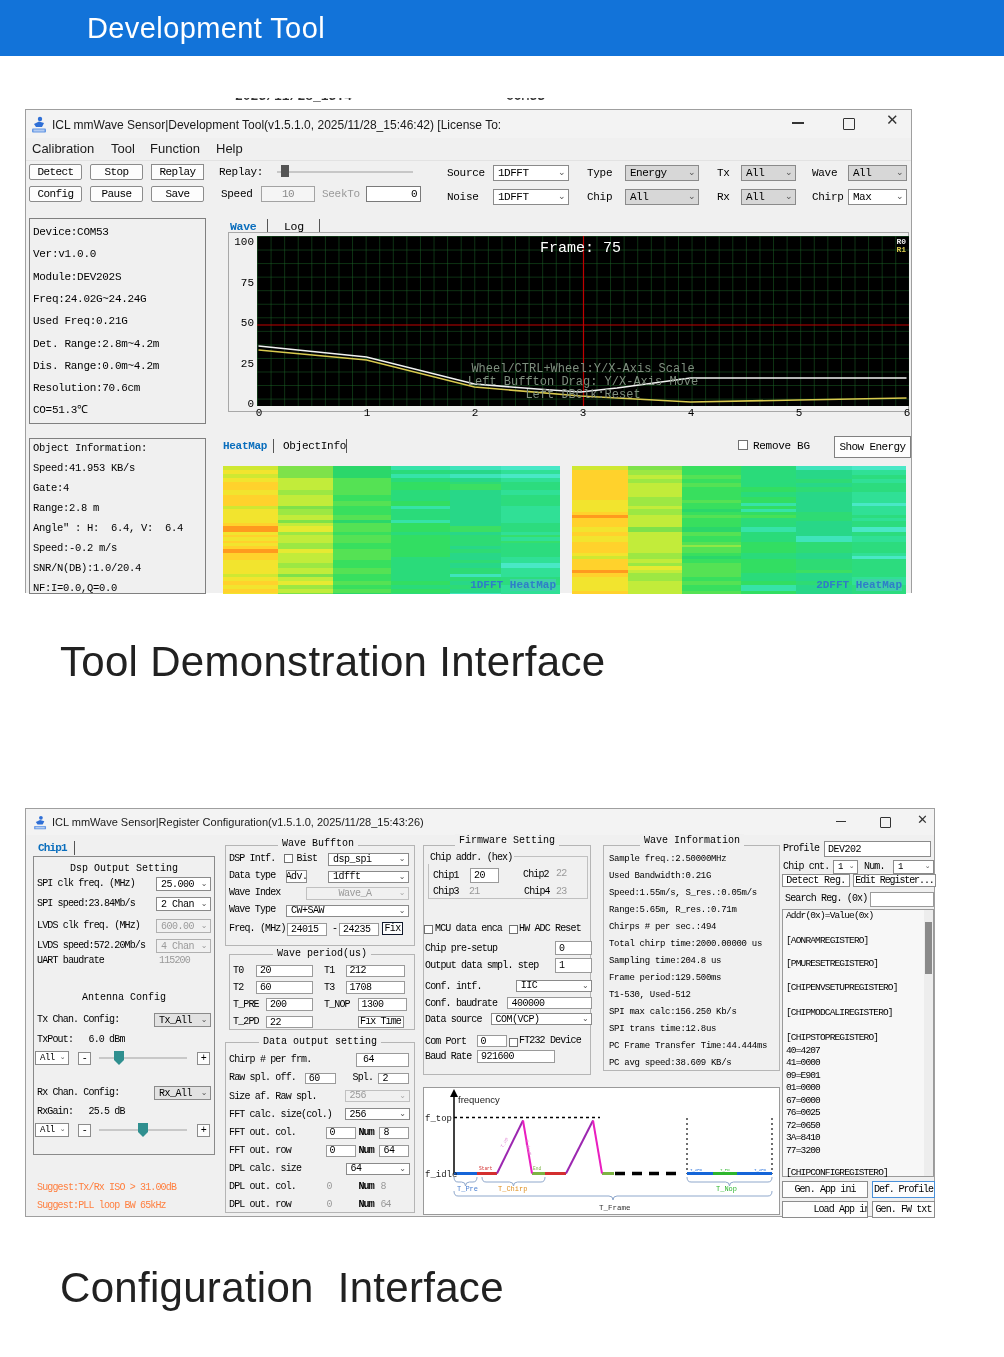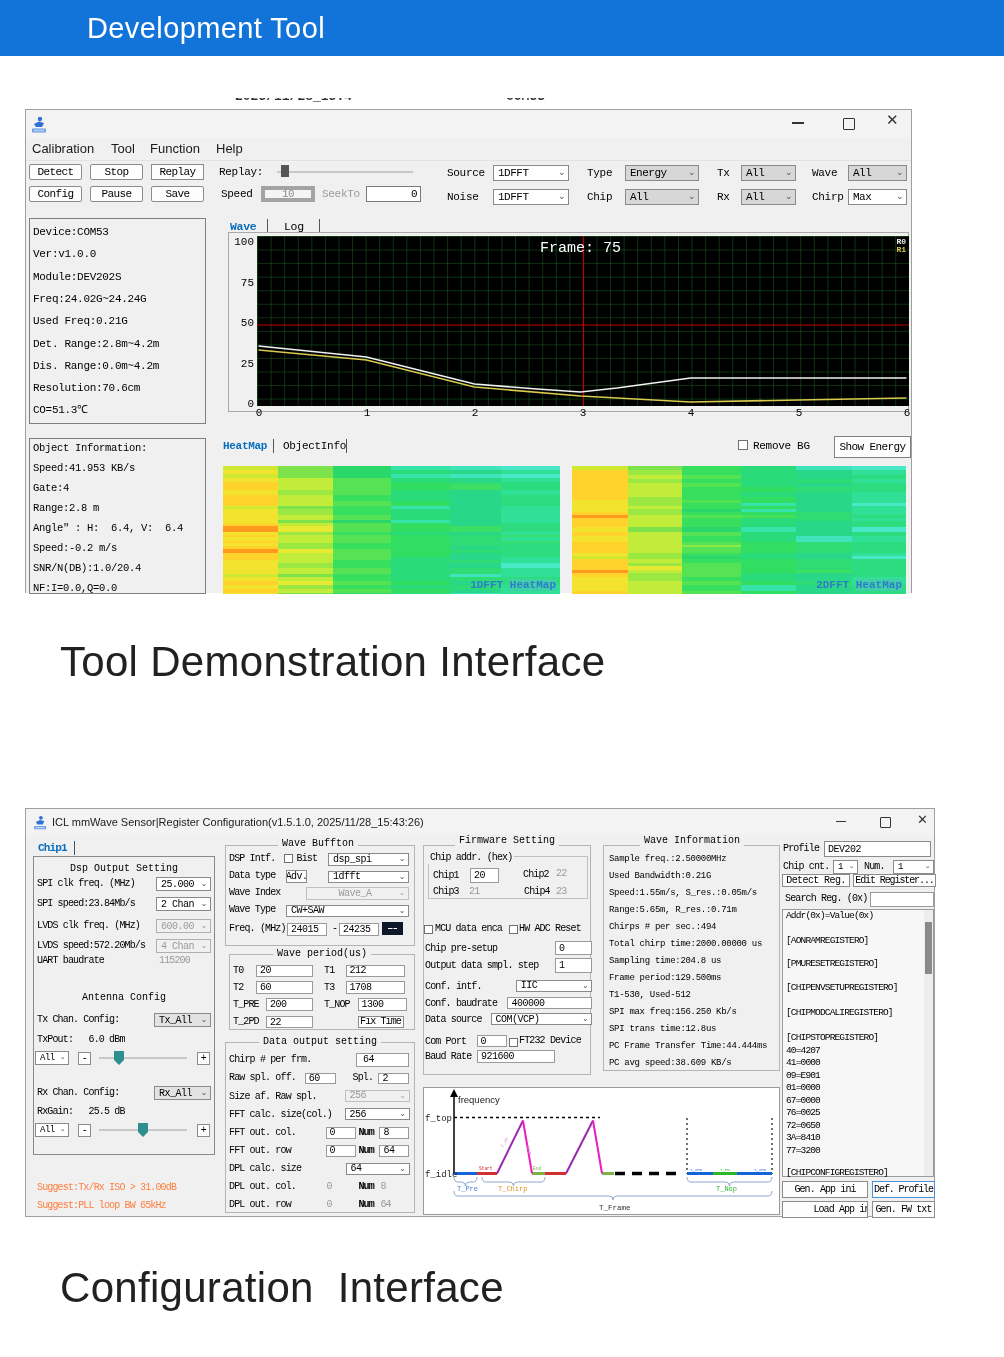--- a/index.html
+++ b/index.html
@@ -14,39 +14,40 @@
     <div style="position:absolute;left:0;top:-9px;font:bold 13px 'Liberation Mono', monospace;color:#333;white-space:pre;">COM53</div>
   </div>
 <div style="position:absolute;left:25px;top:109px;width:887px;height:484px;background:#f0f0f0;border:1px solid #9f9f9f;border-bottom:none;box-sizing:border-box;">
     <div style="position:absolute;left:0;top:0;width:885px;height:28px;background:#f3f3f3;"></div>
     <div style="position:absolute;left:5px;top:5px;width:17px;height:19px;"><svg width="17" height="19" viewBox="0 0 17 19">
         <circle cx="9" cy="4" r="2.2" fill="#2f6fd6"></circle>
         <path d="M3 9 L8 6.5 L13 8 L11 12 L5 12 Z" fill="#2f6fd6"></path>
         <rect x="1" y="13.5" width="14" height="4" rx="1" fill="#4a86e0" opacity="0.85"></rect>
         <rect x="2.5" y="14.5" width="11" height="2" fill="#fff" opacity="0.5"></rect>
       </svg></div>
+    <div style="position:absolute;left:26px;top:8px;font:12px 'Liberation Sans', sans-serif;color:#1a1a1a;white-space:pre;">ICL mmWave Sensor|Development Tool(v1.5.1.0, 2025/11/28_15:46:42) [License To:</div>
     <div style="position:absolute;left:766px;top:12px;width:12px;height:1.5px;background:#333;"></div>
     <div style="position:absolute;left:817px;top:8px;width:10px;height:10px;border:1.4px solid #333;border-radius:1px;"></div>
     <div style="position:absolute;left:860px;top:1px;font:15px 'Liberation Sans', sans-serif;color:#333;">✕</div>
     <div style="position:absolute;left:6px;top:31px;font:13px 'Liberation Sans', sans-serif;color:#1a1a1a;">Calibration</div>
     <div style="position:absolute;left:85px;top:31px;font:13px 'Liberation Sans', sans-serif;color:#1a1a1a;">Tool</div>
     <div style="position:absolute;left:124px;top:31px;font:13px 'Liberation Sans', sans-serif;color:#1a1a1a;">Function</div>
     <div style="position:absolute;left:190px;top:31px;font:13px 'Liberation Sans', sans-serif;color:#1a1a1a;">Help</div>
     <div style="position:absolute;left:0;top:50px;width:885px;height:1px;background:#e2e2e2;"></div>
     <div style="position:absolute;left:3px;top:54px;width:53px;height:16px;border:1px solid #8c8c8c;background:#fdfdfd;border-radius:2px;box-sizing:border-box;color:#000;font:11px 'Liberation Mono', monospace;letter-spacing:-0.6px;display:flex;align-items:center;justify-content:center;white-space:pre;overflow:hidden;">Detect</div>
     <div style="position:absolute;left:3px;top:76px;width:53px;height:16px;border:1px solid #8c8c8c;background:#fdfdfd;border-radius:2px;box-sizing:border-box;color:#000;font:11px 'Liberation Mono', monospace;letter-spacing:-0.6px;display:flex;align-items:center;justify-content:center;white-space:pre;overflow:hidden;">Config</div>
     <div style="position:absolute;left:64px;top:54px;width:53px;height:16px;border:1px solid #8c8c8c;background:#fdfdfd;border-radius:2px;box-sizing:border-box;color:#000;font:11px 'Liberation Mono', monospace;letter-spacing:-0.6px;display:flex;align-items:center;justify-content:center;white-space:pre;overflow:hidden;">Stop</div>
     <div style="position:absolute;left:64px;top:76px;width:53px;height:16px;border:1px solid #8c8c8c;background:#fdfdfd;border-radius:2px;box-sizing:border-box;color:#000;font:11px 'Liberation Mono', monospace;letter-spacing:-0.6px;display:flex;align-items:center;justify-content:center;white-space:pre;overflow:hidden;">Pause</div>
     <div style="position:absolute;left:125px;top:54px;width:53px;height:16px;border:1px solid #8c8c8c;background:#fdfdfd;border-radius:0;box-sizing:border-box;color:#000;font:11px 'Liberation Mono', monospace;letter-spacing:-0.6px;display:flex;align-items:center;justify-content:center;white-space:pre;overflow:hidden;">Replay</div>
     <div style="position:absolute;left:125px;top:76px;width:53px;height:16px;border:1px solid #8c8c8c;background:#fdfdfd;border-radius:2px;box-sizing:border-box;color:#000;font:11px 'Liberation Mono', monospace;letter-spacing:-0.6px;display:flex;align-items:center;justify-content:center;white-space:pre;overflow:hidden;">Save</div>
     <div style="position:absolute;left:193px;top:54px;font:normal 11px 'Liberation Mono', monospace;color:#000;white-space:pre;line-height:16px;letter-spacing:-0.3px;">Replay:</div>
     <div style="position:absolute;left:251px;top:61px;width:136px;height:2px;background:#c7c7c7;"></div>
     <div style="position:absolute;left:255px;top:55px;width:8px;height:12px;background:#555;"></div>
     <div style="position:absolute;left:195px;top:76px;font:normal 11px 'Liberation Mono', monospace;color:#000;white-space:pre;line-height:16px;letter-spacing:-0.3px;">Speed</div>
-    <div style="position:absolute;left:235px;top:76px;width:54px;height:16px;border:4px solid #a3a3a3;background:#f5f5f5;box-sizing:border-box;color:#8a8a8a;font:11px 'Liberation Mono', monospace;letter-spacing:-0.5px;display:flex;align-items:center;justify-content:center;padding:0 3px;white-space:pre;">10</div>
+    <div style="position:absolute;left:235px;top:76px;width:54px;height:16px;border:1px solid #a3a3a3;background:#f5f5f5;box-sizing:border-box;color:#8a8a8a;font:11px 'Liberation Mono', monospace;letter-spacing:-0.5px;display:flex;align-items:center;justify-content:center;padding:0 3px;white-space:pre;">10</div>
     <div style="position:absolute;left:296px;top:76px;font:normal 11px 'Liberation Mono', monospace;color:#9a9a9a;white-space:pre;line-height:16px;letter-spacing:-0.3px;">SeekTo</div>
     <div style="position:absolute;left:340px;top:76px;width:55px;height:16px;border:1px solid #7a7a7a;background:#fff;box-sizing:border-box;color:#000;font:11px 'Liberation Mono', monospace;letter-spacing:-0.5px;display:flex;align-items:center;justify-content:flex-end;padding:0 3px;white-space:pre;">0</div>
     <div style="position:absolute;left:421px;top:55px;font:normal 11px 'Liberation Mono', monospace;color:#000;white-space:pre;line-height:16px;letter-spacing:-0.3px;">Source</div>
     <div style="position:absolute;left:467px;top:55px;width:76px;height:16px;border:1px solid #8a8a8a;background:#fff;box-sizing:border-box;color:#000;font:11px 'Liberation Mono', monospace;letter-spacing:-0.5px;display:flex;align-items:center;padding-left:4px;white-space:pre;">1DFFT<span style="position:absolute;right:3px;top:50%;transform:translateY(-58%);font:9px 'Liberation Sans', sans-serif;color:#555;">⌄</span></div>
     <div style="position:absolute;left:561px;top:55px;font:normal 11px 'Liberation Mono', monospace;color:#000;white-space:pre;line-height:16px;letter-spacing:-0.3px;text-align:right;">Type</div>
     <div style="position:absolute;left:599px;top:55px;width:74px;height:16px;border:1px solid #8a8a8a;background:#d7d7d7;box-sizing:border-box;color:#000;font:11px 'Liberation Mono', monospace;letter-spacing:-0.5px;display:flex;align-items:center;padding-left:4px;white-space:pre;">Energy<span style="position:absolute;right:3px;top:50%;transform:translateY(-58%);font:9px 'Liberation Sans', sans-serif;color:#555;">⌄</span></div>
     <div style="position:absolute;left:691px;top:55px;font:normal 11px 'Liberation Mono', monospace;color:#000;white-space:pre;line-height:16px;letter-spacing:-0.3px;">Tx</div>
     <div style="position:absolute;left:715px;top:55px;width:55px;height:16px;border:1px solid #8a8a8a;background:#d7d7d7;box-sizing:border-box;color:#000;font:11px 'Liberation Mono', monospace;letter-spacing:-0.5px;display:flex;align-items:center;padding-left:4px;white-space:pre;">All<span style="position:absolute;right:3px;top:50%;transform:translateY(-58%);font:9px 'Liberation Sans', sans-serif;color:#555;">⌄</span></div>
     <div style="position:absolute;left:786px;top:55px;font:normal 11px 'Liberation Mono', monospace;color:#000;white-space:pre;line-height:16px;letter-spacing:-0.3px;">Wave</div>
     <div style="position:absolute;left:822px;top:55px;width:59px;height:16px;border:1px solid #8a8a8a;background:#d7d7d7;box-sizing:border-box;color:#000;font:11px 'Liberation Mono', monospace;letter-spacing:-0.5px;display:flex;align-items:center;padding-left:4px;white-space:pre;">All<span style="position:absolute;right:3px;top:50%;transform:translateY(-58%);font:9px 'Liberation Sans', sans-serif;color:#555;">⌄</span></div>
@@ -92,20 +93,23 @@
           <pattern id="gp" width="13.58" height="13.55" patternUnits="userSpaceOnUse">
             <path d="M13.58 0H0V13.55" fill="none" stroke="#1a6326" stroke-width="1"></path>
           </pattern>
         </defs>
         <rect width="652" height="170" fill="url(#gp)"></rect>
         <line x1="0" y1="89" x2="652" y2="89" stroke="#c00000" stroke-width="1.2"></line>
         <line x1="326.5" y1="0" x2="326.5" y2="170" stroke="#c00000" stroke-width="1.2"></line>
         <polyline points="1.5,110 109.5,121 217.5,148 280,153 323.5,156 360,152 433.5,142 649.5,142" fill="none" stroke="#f2f2f2" stroke-width="1.6"></polyline>
         <polyline points="1.5,114 109.5,124 217.5,151 323.5,160 433.5,166 541.5,164 649.5,162" fill="none" stroke="#d9c94e" stroke-width="1.6"></polyline>
       </svg>
+      <div style="position:absolute;left:0;top:127px;width:652px;text-align:center;font:12px 'Liberation Mono', monospace;color:#7e8e7e;line-height:13px;white-space:pre;">Wheel/CTRL+Wheel:Y/X-Axis Scale
+Left Buffton Drag: Y/X-Axis Move
+Left DBClk:Reset</div>
       <div style="position:absolute;left:283px;top:4px;font:15px 'Liberation Mono', monospace;color:#fff;white-space:pre;">Frame: 75</div>
       <div style="position:absolute;right:3px;top:2px;font:bold 8px 'Liberation Mono', monospace;color:#eee;line-height:8px;">R0<br><span style="color:#d9c94e">R1</span></div>
     </div>
     <div style="position:absolute;left:3px;top:328px;width:177px;height:156px;border:1px solid #808080;box-sizing:border-box;"></div>
     <div style="position:absolute;left:7px;top:331px;font:normal 10.5px 'Liberation Mono', monospace;color:#000;white-space:pre;line-height:15px;letter-spacing:-0.3px;">Object Information:</div>
     <div style="position:absolute;left:7px;top:351px;font:normal 10.5px 'Liberation Mono', monospace;color:#000;white-space:pre;line-height:15px;letter-spacing:-0.3px;">Speed:41.953 KB/s</div>
     <div style="position:absolute;left:7px;top:371px;font:normal 10.5px 'Liberation Mono', monospace;color:#000;white-space:pre;line-height:15px;letter-spacing:-0.3px;">Gate:4</div>
     <div style="position:absolute;left:7px;top:391px;font:normal 10.5px 'Liberation Mono', monospace;color:#000;white-space:pre;line-height:15px;letter-spacing:-0.3px;">Range:2.8 m</div>
     <div style="position:absolute;left:7px;top:411px;font:normal 10.5px 'Liberation Mono', monospace;color:#000;white-space:pre;line-height:15px;letter-spacing:-0.3px;">Angle" : H:  6.4, V:  6.4</div>
     <div style="position:absolute;left:7px;top:431px;font:normal 10.5px 'Liberation Mono', monospace;color:#000;white-space:pre;line-height:15px;letter-spacing:-0.3px;">Speed:-0.2 m/s</div>
@@ -593,21 +597,21 @@
     <div style="position:absolute;left:260px;top:61px;width:21px;height:13px;border:1px solid #8c8c8c;background:#fdfdfd;border-radius:0px;box-sizing:border-box;color:#000;font:10px 'Liberation Mono', monospace;letter-spacing:-0.6px;display:flex;align-items:center;justify-content:center;white-space:pre;overflow:hidden;">Adv.</div>
     <div style="position:absolute;left:302px;top:61.5px;width:81px;height:12.5px;border:1px solid #8a8a8a;background:#fff;box-sizing:border-box;color:#000;font:10px 'Liberation Mono', monospace;letter-spacing:-0.5px;display:flex;align-items:center;padding-left:4px;white-space:pre;">1dfft<span style="position:absolute;right:3px;top:50%;transform:translateY(-58%);font:8px 'Liberation Sans', sans-serif;color:#555;">⌄</span></div>
     <div style="position:absolute;left:203px;top:77px;font:normal 10px 'Liberation Mono', monospace;color:#000;white-space:pre;line-height:14px;letter-spacing:-0.85px;">Wave Index</div>
     <div style="position:absolute;left:280px;top:78px;width:103px;height:12.5px;border:1px solid #c0c0c0;background:#f0f0f0;box-sizing:border-box;color:#9a9a9a;font:10px 'Liberation Mono', monospace;letter-spacing:-0.5px;display:flex;align-items:center;padding-left:4px;white-space:pre;">     Wave_A<span style="position:absolute;right:3px;top:50%;transform:translateY(-58%);font:8px 'Liberation Sans', sans-serif;color:#aaa;">⌄</span></div>
     <div style="position:absolute;left:203px;top:94px;font:normal 10px 'Liberation Mono', monospace;color:#000;white-space:pre;line-height:14px;letter-spacing:-0.85px;">Wave Type</div>
     <div style="position:absolute;left:260px;top:95.5px;width:123px;height:12.5px;border:1px solid #8a8a8a;background:#fff;box-sizing:border-box;color:#000;font:10px 'Liberation Mono', monospace;letter-spacing:-0.5px;display:flex;align-items:center;padding-left:4px;white-space:pre;">CW+SAW<span style="position:absolute;right:3px;top:50%;transform:translateY(-58%);font:8px 'Liberation Sans', sans-serif;color:#555;">⌄</span></div>
     <div style="position:absolute;left:203px;top:113px;font:normal 10px 'Liberation Mono', monospace;color:#000;white-space:pre;line-height:14px;letter-spacing:-0.85px;">Freq. (MHz)</div>
     <div style="position:absolute;left:261px;top:114px;width:40px;height:12.5px;border:1px solid #9a9a9a;background:#fff;box-sizing:border-box;color:#000;font:10px 'Liberation Mono', monospace;letter-spacing:-0.5px;display:flex;align-items:center;justify-content:flex-start;padding:0 3px;white-space:pre;">24015</div>
     <div style="position:absolute;left:306px;top:113px;font:normal 10px 'Liberation Mono', monospace;color:#000;white-space:pre;line-height:14px;letter-spacing:-0.85px;">-</div>
     <div style="position:absolute;left:313px;top:114px;width:40px;height:12.5px;border:1px solid #9a9a9a;background:#fff;box-sizing:border-box;color:#000;font:10px 'Liberation Mono', monospace;letter-spacing:-0.5px;display:flex;align-items:center;justify-content:flex-start;padding:0 3px;white-space:pre;">24235</div>
-    <div style="position:absolute;left:356px;top:112.5px;width:21px;height:13.5px;border:6px solid #0f172a;background:#fdfdfd;border-radius:0px;box-sizing:border-box;color:#000;font:10px 'Liberation Mono', monospace;letter-spacing:-0.6px;display:flex;align-items:center;justify-content:center;white-space:pre;overflow:hidden;">Fix</div>
+    <div style="position:absolute;left:356px;top:112.5px;width:21px;height:13.5px;border:1px solid #0f172a;background:#fdfdfd;border-radius:0px;box-sizing:border-box;color:#000;font:10px 'Liberation Mono', monospace;letter-spacing:-0.6px;display:flex;align-items:center;justify-content:center;white-space:pre;overflow:hidden;">Fix</div>
     <div style="position:absolute;left:203px;top:145px;width:186px;height:76px;border:1px solid #b5b5b5;box-sizing:border-box;"></div>
     <div style="position:absolute;left:296px;top:138px;transform:translateX(-50%);font:10px 'Liberation Mono', monospace;color:#000;background:#f0f0f0;padding:0 4px;white-space:pre;line-height:14px;">Wave period(us)</div>
     <div style="position:absolute;left:207px;top:155px;font:normal 10px 'Liberation Mono', monospace;color:#000;white-space:pre;line-height:14px;letter-spacing:-0.85px;">T0</div>
     <div style="position:absolute;left:230px;top:155.5px;width:57px;height:12.5px;border:1px solid #9a9a9a;background:#fff;box-sizing:border-box;color:#000;font:10px 'Liberation Mono', monospace;letter-spacing:-0.5px;display:flex;align-items:center;justify-content:flex-start;padding:0 3px;white-space:pre;">20</div>
     <div style="position:absolute;left:298px;top:155px;font:normal 10px 'Liberation Mono', monospace;color:#000;white-space:pre;line-height:14px;letter-spacing:-0.85px;">T1</div>
     <div style="position:absolute;left:319.5px;top:155.5px;width:59px;height:12.5px;border:1px solid #9a9a9a;background:#fff;box-sizing:border-box;color:#000;font:10px 'Liberation Mono', monospace;letter-spacing:-0.5px;display:flex;align-items:center;justify-content:flex-start;padding:0 3px;white-space:pre;">212</div>
     <div style="position:absolute;left:207px;top:172px;font:normal 10px 'Liberation Mono', monospace;color:#000;white-space:pre;line-height:14px;letter-spacing:-0.85px;">T2</div>
     <div style="position:absolute;left:230px;top:172.3px;width:57px;height:13px;border:1px solid #9a9a9a;background:#fff;box-sizing:border-box;color:#000;font:10px 'Liberation Mono', monospace;letter-spacing:-0.5px;display:flex;align-items:center;justify-content:flex-start;padding:0 3px;white-space:pre;">60</div>
     <div style="position:absolute;left:298px;top:172px;font:normal 10px 'Liberation Mono', monospace;color:#000;white-space:pre;line-height:14px;letter-spacing:-0.85px;">T3</div>
     <div style="position:absolute;left:319.5px;top:172.3px;width:59px;height:13px;border:1px solid #9a9a9a;background:#fff;box-sizing:border-box;color:#000;font:10px 'Liberation Mono', monospace;letter-spacing:-0.5px;display:flex;align-items:center;justify-content:flex-start;padding:0 3px;white-space:pre;">1708</div>
@@ -684,21 +688,21 @@
     <div style="position:absolute;left:666px;top:25px;transform:translateX(-50%);font:10px 'Liberation Mono', monospace;color:#000;background:#f0f0f0;padding:0 4px;white-space:pre;line-height:14px;">Wave Information</div>
     <div style="position:absolute;left:583px;top:44px;font:normal 9px 'Liberation Mono', monospace;color:#000;white-space:pre;line-height:13px;letter-spacing:-0.3px;">Sample freq.:2.50000MHz</div>
     <div style="position:absolute;left:583px;top:61px;font:normal 9px 'Liberation Mono', monospace;color:#000;white-space:pre;line-height:13px;letter-spacing:-0.3px;">Used Bandwidth:0.21G</div>
     <div style="position:absolute;left:583px;top:78px;font:normal 9px 'Liberation Mono', monospace;color:#000;white-space:pre;line-height:13px;letter-spacing:-0.3px;">Speed:1.55m/s, S_res.:0.05m/s</div>
     <div style="position:absolute;left:583px;top:95px;font:normal 9px 'Liberation Mono', monospace;color:#000;white-space:pre;line-height:13px;letter-spacing:-0.3px;">Range:5.65m, R_res.:0.71m</div>
     <div style="position:absolute;left:583px;top:112px;font:normal 9px 'Liberation Mono', monospace;color:#000;white-space:pre;line-height:13px;letter-spacing:-0.3px;">Chirps # per sec.:494</div>
     <div style="position:absolute;left:583px;top:129px;font:normal 9px 'Liberation Mono', monospace;color:#000;white-space:pre;line-height:13px;letter-spacing:-0.3px;">Total chirp time:2000.00000 us</div>
     <div style="position:absolute;left:583px;top:146px;font:normal 9px 'Liberation Mono', monospace;color:#000;white-space:pre;line-height:13px;letter-spacing:-0.3px;">Sampling time:204.8 us</div>
     <div style="position:absolute;left:583px;top:163px;font:normal 9px 'Liberation Mono', monospace;color:#000;white-space:pre;line-height:13px;letter-spacing:-0.3px;">Frame period:129.500ms</div>
     <div style="position:absolute;left:583px;top:180px;font:normal 9px 'Liberation Mono', monospace;color:#000;white-space:pre;line-height:13px;letter-spacing:-0.3px;">T1-530, Used-512</div>
-    <div style="position:absolute;left:583px;top:197px;font:normal 9px 'Liberation Mono', monospace;color:#000;white-space:pre;line-height:13px;letter-spacing:-0.3px;">SPI max freq:156.250 Kb/s</div>
+    <div style="position:absolute;left:583px;top:197px;font:normal 9px 'Liberation Mono', monospace;color:#000;white-space:pre;line-height:13px;letter-spacing:-0.3px;">SPI max calc:156.250 Kb/s</div>
     <div style="position:absolute;left:583px;top:214px;font:normal 9px 'Liberation Mono', monospace;color:#000;white-space:pre;line-height:13px;letter-spacing:-0.3px;">SPI trans time:12.8us</div>
     <div style="position:absolute;left:583px;top:231px;font:normal 9px 'Liberation Mono', monospace;color:#000;white-space:pre;line-height:13px;letter-spacing:-0.3px;">PC Frame Transfer Time:44.444ms</div>
     <div style="position:absolute;left:583px;top:248px;font:normal 9px 'Liberation Mono', monospace;color:#000;white-space:pre;line-height:13px;letter-spacing:-0.3px;">PC avg speed:38.609 KB/s</div>
     <div style="position:absolute;left:397px;top:278px;width:357px;height:128px;background:#fff;border:1px solid #9a9a9a;box-sizing:border-box;">
       <svg width="355" height="126" viewBox="0 0 355 126" style="position:absolute;left:0;top:0">
         <line x1="30" y1="4" x2="30" y2="86" stroke="#000" stroke-width="1.5"></line>
         <path d="M30 1 L26 9 L34 9 Z" fill="#000"></path>
         <line x1="30" y1="29.5" x2="176" y2="29.5" stroke="#000" stroke-width="1.4" stroke-dasharray="3,3"></line>
         <line x1="263" y1="30" x2="263" y2="86" stroke="#333" stroke-width="1.4" stroke-dasharray="2,3"></line>
         <line x1="348" y1="30" x2="348" y2="86" stroke="#333" stroke-width="1.4" stroke-dasharray="2,3"></line>

